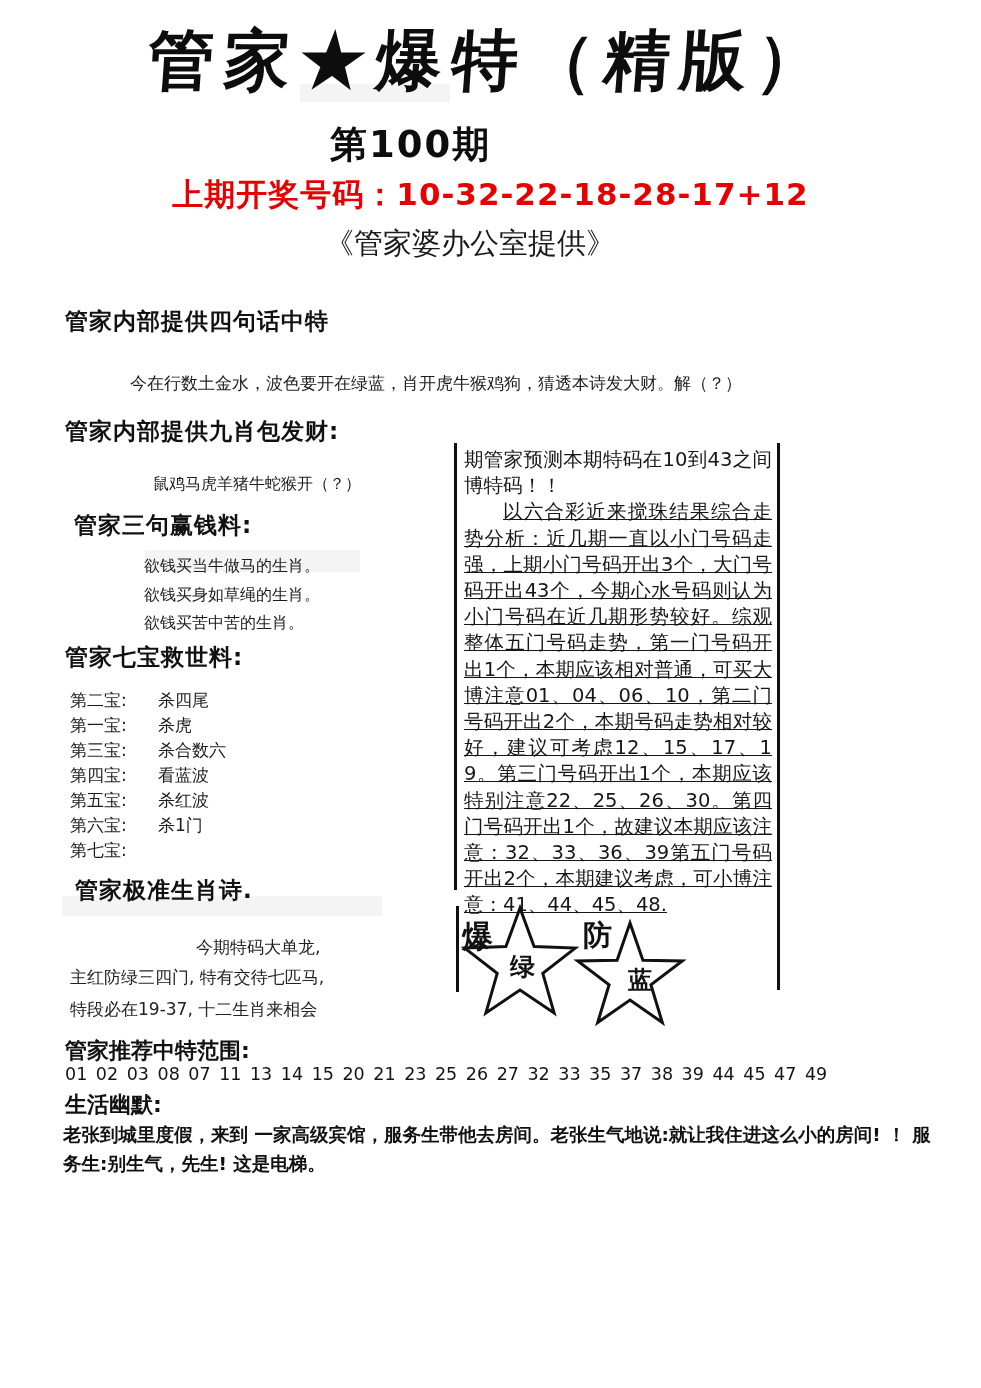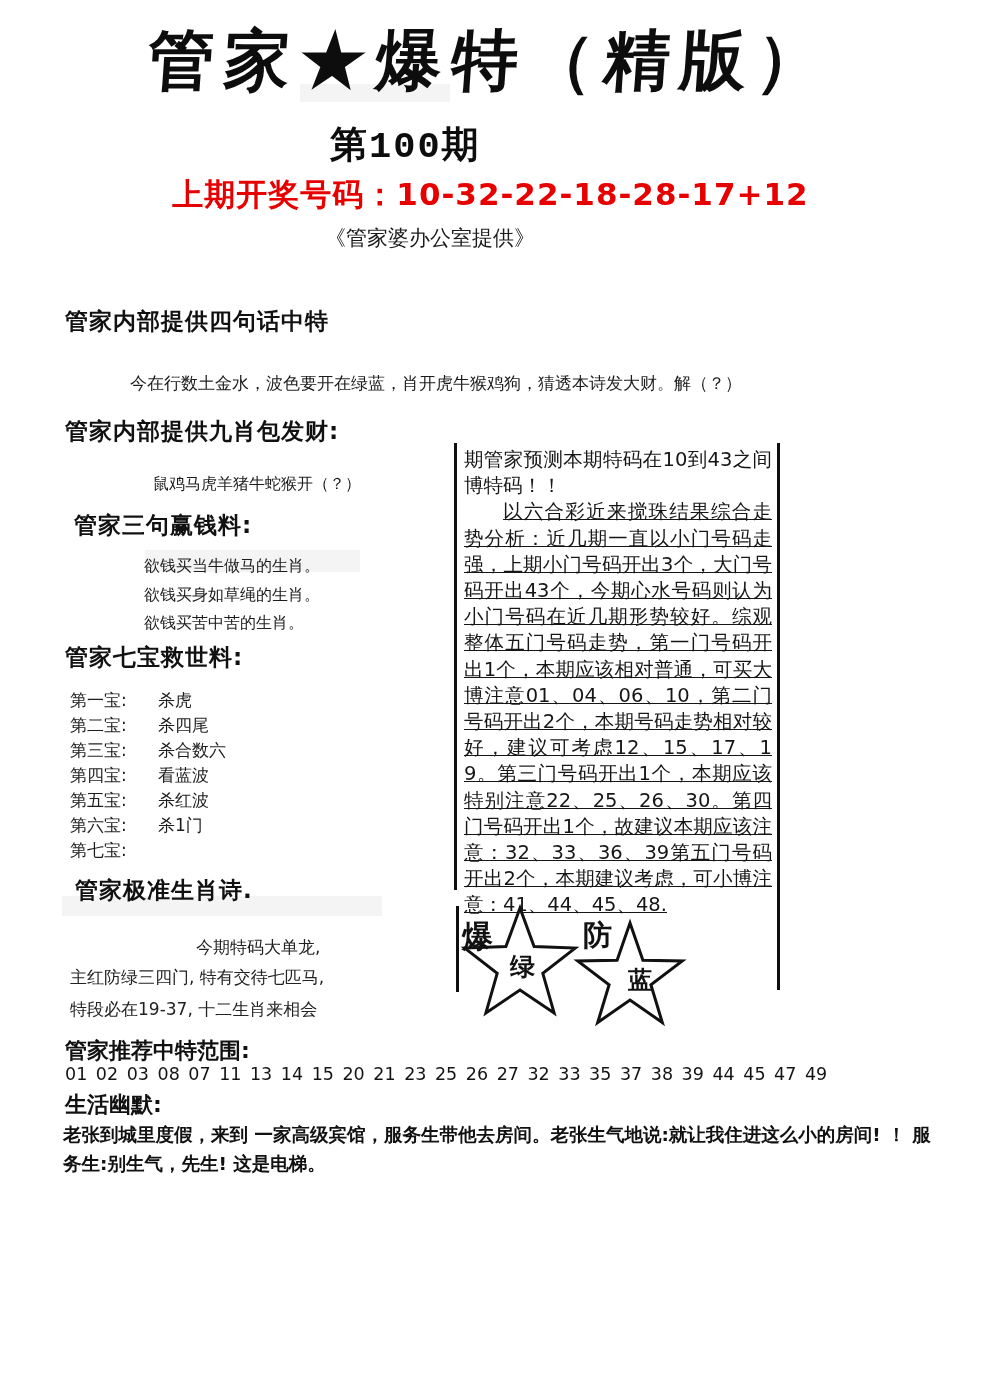--- a/index.html
+++ b/index.html
@@ -14,23 +14,23 @@
   .abs{position:absolute;white-space:nowrap;}
   .main-title{
     left:95px;top:16px;width:790px;
     text-align:center;
     font-family:"DejaVu Serif",serif;
     font-size:66px;font-weight:900;
     letter-spacing:10px;
     color:#0d0d0d;
     transform:skewX(-4deg);
   }
-  .issue{left:330px;top:120px;font-size:37px;font-weight:bold;letter-spacing:2px;color:#0d0d0d;font-family:Liberation Mono, monospace;}
+  .issue{left:330px;top:120px;font-size:37px;font-weight:bold;letter-spacing:2px;color:#0d0d0d;}
   .red-line{left:0;top:174px;width:981px;text-align:center;font-size:31px;font-weight:bold;color:#e60000;letter-spacing:1px;}
-  .provider{left:325px;top:224px;font-size:21px;color:#1a1a1a;}
+  .provider{left:325px;top:224px;font-size:29px;color:#1a1a1a;}
   .sec-head{font-size:23px;font-weight:bold;letter-spacing:1px;color:#111;}
   .body-txt{font-size:17px;color:#1c1c1c;}
   .small-txt{font-size:16px;color:#1c1c1c;}
   .three-lines{line-height:28.5px;}
   .seven-rows{line-height:25px;}
   .seven-row{display:flex;}
   .seven-label{width:80px;}
   .seven-value{margin-left:8px;}
   .zpoem-line{font-size:17px;color:#222;}
   .recommend-head,.humor-head{font-size:22px;font-weight:bold;color:#111;}
@@ -76,26 +76,26 @@
   <div class="abs sec-head" style="left:74px;top:510px;">管家三句赢钱料:</div>
   <div class="abs small-txt three-lines" style="left:144px;top:552px;">
     <div>欲钱买当牛做马的生肖。</div>
     <div>欲钱买身如草绳的生肖。</div>
     <div>欲钱买苦中苦的生肖。</div>
   </div>
 
   <div class="abs sec-head" style="left:65px;top:642px;">管家七宝救世料:</div>
   <div class="abs body-txt seven-rows" style="left:70px;top:688px;">
     <div class="seven-row">
+      <span class="seven-label">第二宝:</span>
+      <span class="seven-value">杀四尾</span>
+    </div>
+    <div class="seven-row">
       <span class="seven-label">第一宝:</span>
       <span class="seven-value">杀虎</span>
-    </div>
-    <div class="seven-row">
-      <span class="seven-label">第二宝:</span>
-      <span class="seven-value">杀四尾</span>
     </div>
     <div class="seven-row">
       <span class="seven-label">第三宝:</span>
       <span class="seven-value">杀合数六</span>
     </div>
     <div class="seven-row">
       <span class="seven-label">第四宝:</span>
       <span class="seven-value">看蓝波</span>
     </div>
     <div class="seven-row">

